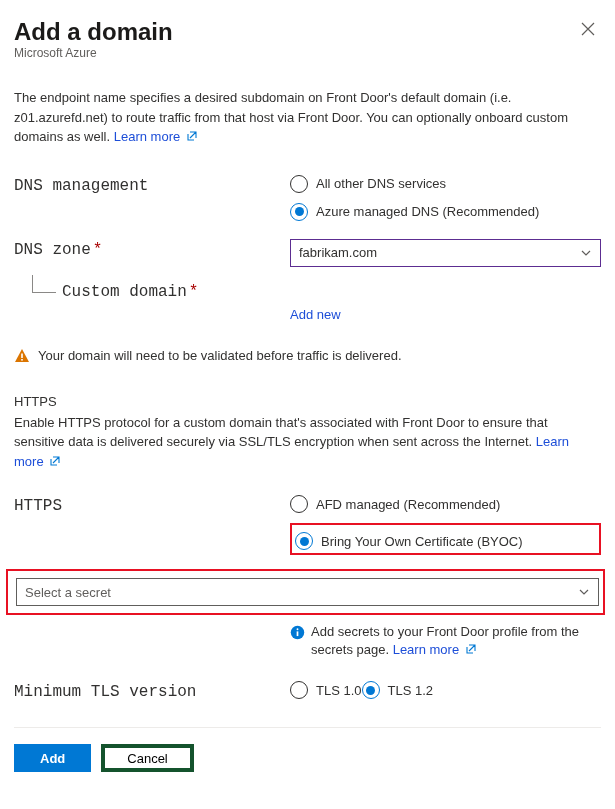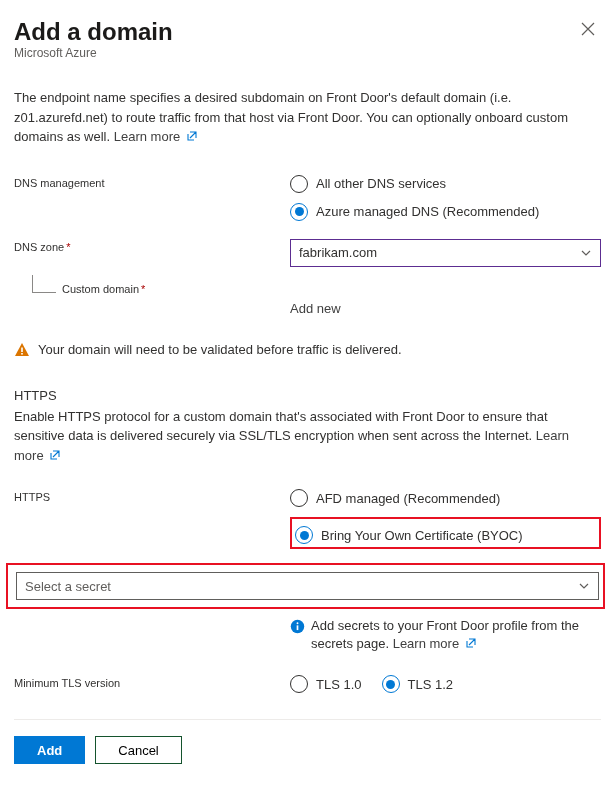--- a/index.html
+++ b/index.html
@@ -34,42 +34,43 @@
       color: #605e5c;
       margin-bottom: 24px;
     }
     .intro-text {
       font-size: 13px;
       color: #323130;
       line-height: 1.5;
       margin-bottom: 28px;
     }
     .link {
-      color: #404040;
+      color: #1d4ed8;
       text-decoration: none;
       cursor: pointer;
     }
     .ext-icon {
       display: inline-block;
       width: 12px;
       height: 12px;
       vertical-align: -1px;
       margin-left: 2px;
     }
     .form-row {
       display: flex;
       align-items: flex-start;
       margin-bottom: 14px;
     }
     .form-label {
       width: 276px;
       flex-shrink: 0;
-      font-size: 11px;
+      font-size: 16px;
       color: #323130;
       padding-top: 2px;
+      font-family: Liberation Mono, monospace;
     }
     .form-label.indented {
       padding-left: 48px;
       position: relative;
     }
     .indent-corner {
       position: absolute;
       left: 18px;
       top: -6px;
       width: 24px;
@@ -90,21 +91,20 @@
       gap: 10px;
     }
     .radio-item {
       display: flex;
       align-items: center;
       gap: 8px;
       cursor: pointer;
     }
     .radio-row {
       display: flex;
-      gap: 20px;
     }
     .radio-outer {
       width: 18px;
       height: 18px;
       border-radius: 50%;
       border: 1.5px solid #323130;
       display: flex;
       align-items: center;
       justify-content: center;
       flex-shrink: 0;
@@ -204,21 +204,21 @@
     }
     .footer {
       display: flex;
       gap: 10px;
     }
     .btn {
       height: 28px;
       padding: 0 22px;
       font-size: 13px;
       cursor: pointer;
-      border: 1px solid #14532d;
+      border: 4px solid #14532d;
       background: #fff;
       font-family: inherit;
     }
     .btn.primary {
       background: #0078d4;
       color: #fff;
       border-color: #0078d4;
       font-weight: 600;
     }
     .radio-text { font-size: 13px; }

